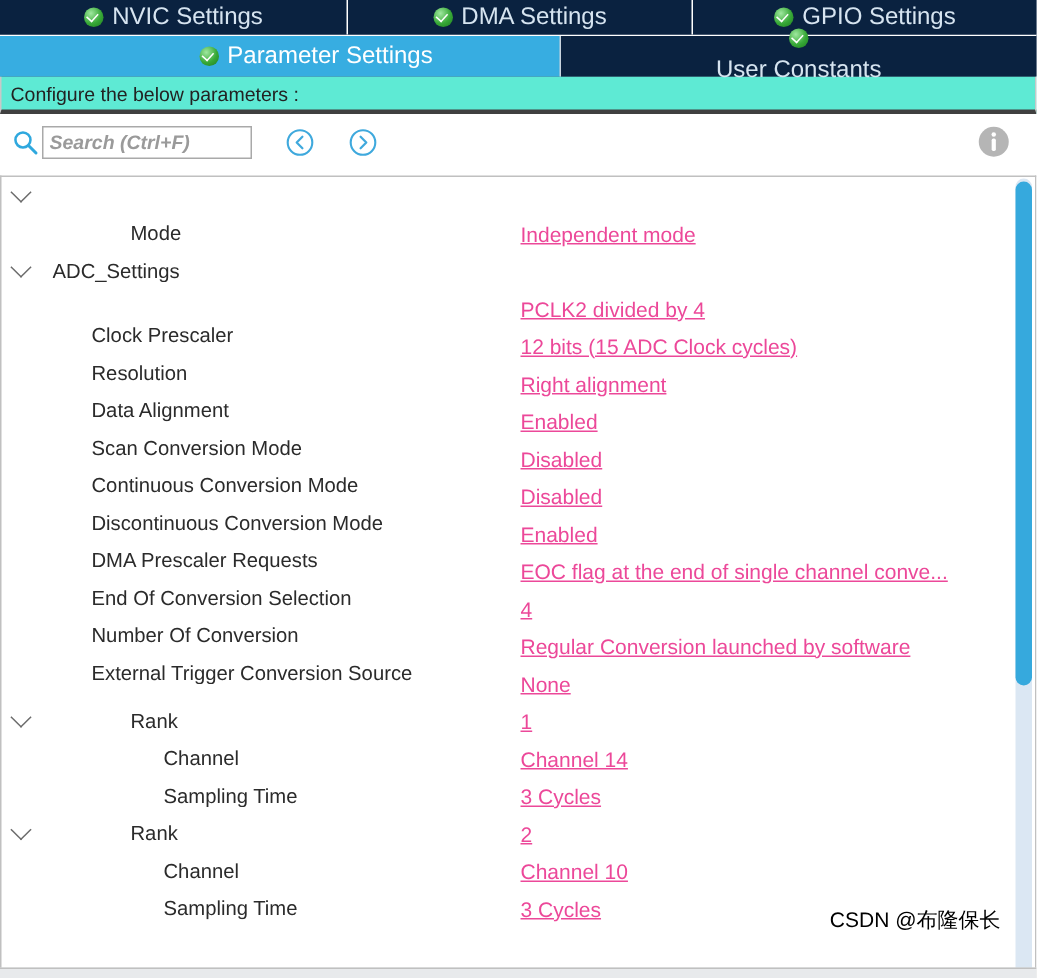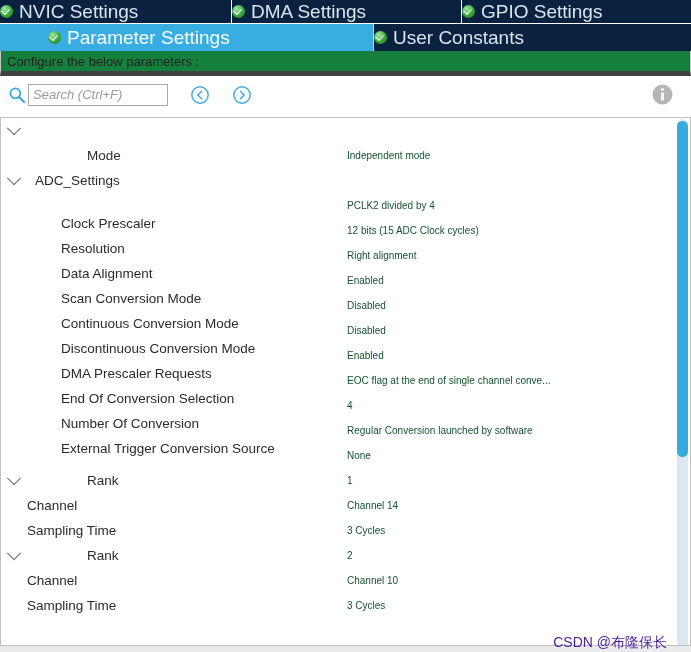--- a/index.html
+++ b/index.html
@@ -25,41 +25,42 @@
     width: 691px;
     height: 23px;
     background: #0a2240;
   }
   .tabrow.row1 { border-bottom: 1px solid #ffffff; }
   .tabrow.row2 { height: 27px; }
   .tab {
     flex: 0 0 auto;
     display: flex;
     align-items: center;
+    justify-content: center;
     gap: 6px;
     color: #d6e4f0;
-    font-size: 19px;
+    font-size: 16px;
     background: #0a2240;
     box-sizing: border-box;
     border-right: 1px solid #ffffff;
     height: 100%;
     cursor: default;
   }
   .tab.active {
     background: #37ade1;
     color: #ffffff;
     border-right: 1px solid #c8d4de;
   }
   .tab.last { border-right: none; }
 
   .t1 { width: 232px; }
   .t2 { width: 230px; }
   .t3 { width: 229px; }
   .ta { width: 374px; padding-left: 48px; }
-  .tb { width: 317px; }
+  .tb { width: 317px; flex-direction: column; }
 
   .check {
     display: inline-block;
     width: 13px;
     height: 13px;
     border-radius: 50%;
     background: radial-gradient(circle at 35% 30%, #9fe89f 0%, #37a837 55%, #1f7d1f 100%);
     position: relative;
     flex: 0 0 auto;
   }
@@ -77,24 +78,24 @@
 
   
   .configure-bar {
     height: 25px;
     box-sizing: border-box;
     display: flex;
     align-items: center;
     padding-left: 6px;
     font-size: 13px;
     color: #222222;
-    border-bottom: 5px solid #404040;
+    border-bottom: 3px solid #404040;
     border-left: 1px solid #c8c8c8;
     border-right: 1px solid #c8c8c8;
-    background: #15803d;
+    background: #5eead4;
   }
 
   
   .searchbar {
     height: 37px;
     display: flex;
     align-items: center;
     padding-left: 8px;
     background: #ffffff;
     position: relative;
@@ -111,20 +112,21 @@
     height: 22px;
     box-sizing: border-box;
     border: 1px solid #a9a9a9;
     background: #ffffff;
     font-family: "Liberation Sans", sans-serif;
     font-size: 13px;
     font-style: italic;
     color: #8a8a8a;
     padding: 0 4px;
     outline: none;
+    font-weight: bold;
   }
   .search-input::placeholder { color: #9a9a9a; font-style: italic; opacity: 1; }
   .navbtn {
     width: 20px;
     height: 20px;
     margin-left: 22px;
     flex: 0 0 auto;
     cursor: pointer;
   }
   .info-icon {
@@ -183,36 +185,37 @@
     transform: rotate(45deg) translate(-2px, -2px);
   }
   .label {
     flex: 0 0 auto;
     color: #2b2b2b;
     overflow: hidden;
   }
   .value {
     position: absolute;
     left: 346px;
-    color: #14532d;
-    font-size: 10px;
+    color: #ec4899;
+    font-size: 14px;
     white-space: nowrap;
+    text-decoration: underline;
   }
   .row-inner {
     position: relative;
     width: 100%;
     height: 100%;
     display: flex;
     align-items: center;
   }
   
   .lvl0 .label { margin-left: 8px; }
   .lvl1 .label { margin-left: 60px; }
   .lvl2 .label { margin-left: 34px; margin-top: 36px; }
-  .lvl3 .label { }
+  .lvl3 .label { margin-left: 82px; }
   .lvl0 .label { font-weight: normal; }
 
   
   .scrollbar {
     position: absolute;
     right: 1px;
     top: 1px;
     width: 13px;
     bottom: 1px;
     background: #ffffff;
@@ -234,23 +237,23 @@
     height: 336px;
     background: #36a9dd;
     border-radius: 6px;
     cursor: pointer;
   }
 
   
   .watermark {
     position: absolute;
     right: 24px;
-    bottom: 0;
+    bottom: 29px;
     font-size: 14px;
-    color: #4c1d95;
+    color: #000000;
     font-family: "Liberation Sans", sans-serif;
     pointer-events: none;
     white-space: nowrap;
   }
 
   .bottom-edge {
     position: absolute;
     left: 0;
     bottom: 0;
     width: 691px;

